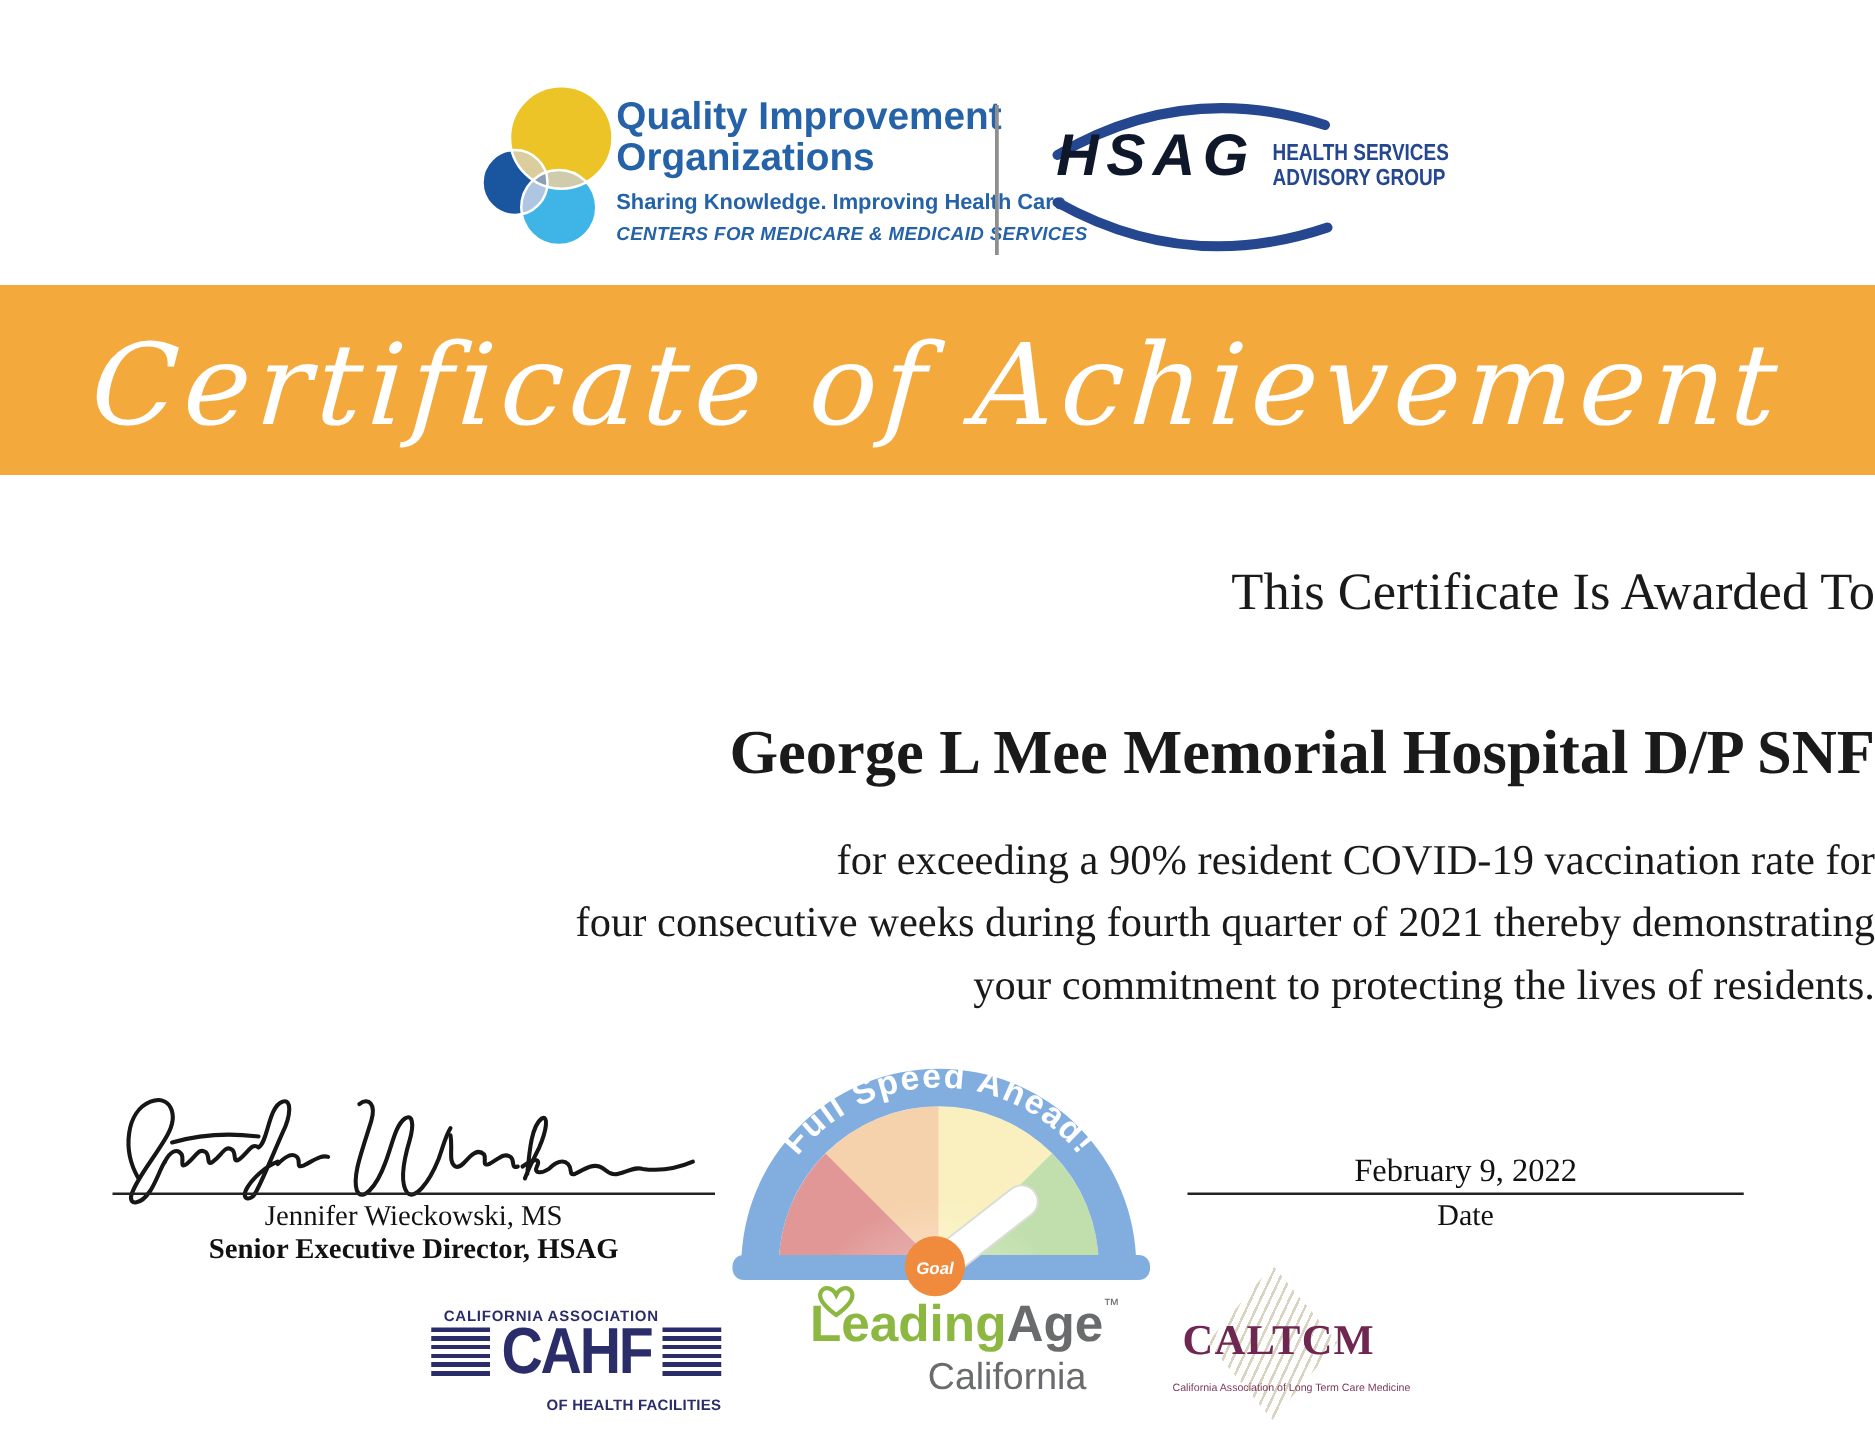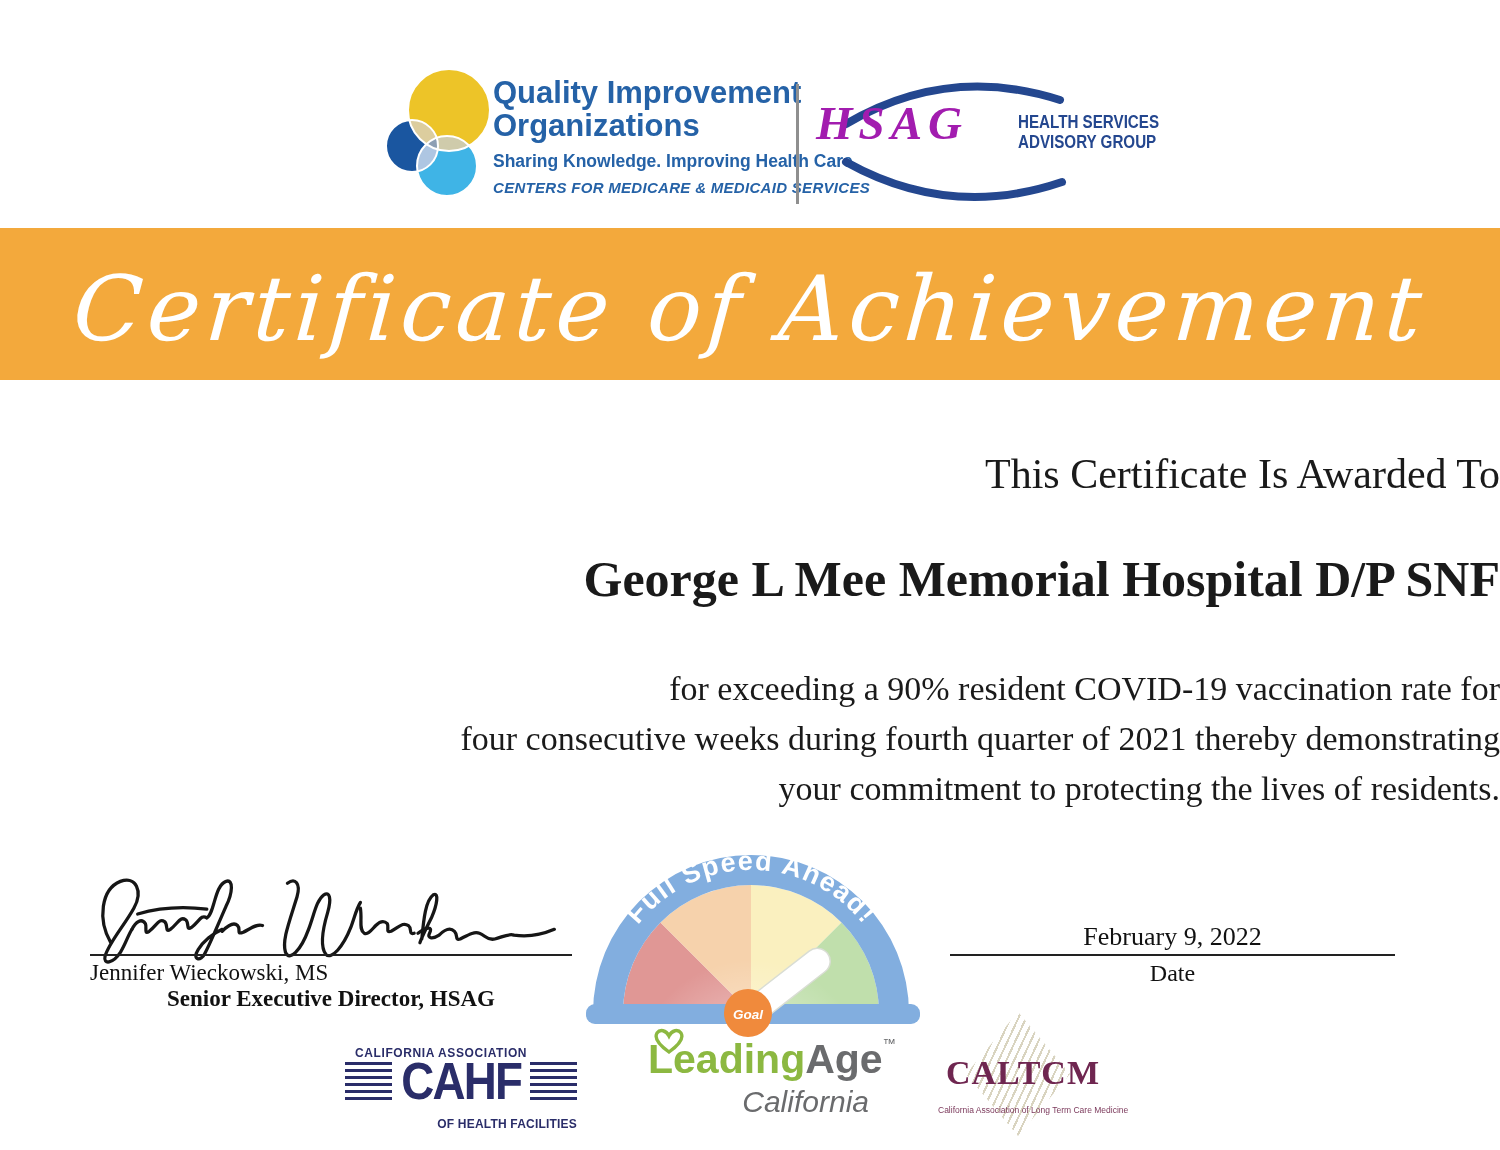--- a/index.html
+++ b/index.html
@@ -6,45 +6,45 @@
   #page{position:relative;width:1500px;height:1150px;background:#ffffff;overflow:hidden;
         font-family:"Liberation Serif","DejaVu Serif",serif;}
   .abs{position:absolute;}
 
   
   #qio-text{left:493px;top:76px;color:#2562a7;font-family:"Liberation Sans","DejaVu Sans",sans-serif;}
   .qio-title{font-size:31px;font-weight:bold;line-height:33px;letter-spacing:0px;}
   .qio-tagline{font-size:17.5px;font-weight:bold;margin-top:9px;}
   .qio-org{font-size:15px;font-style:italic;font-weight:600;margin-top:7px;letter-spacing:.3px;}
   #logo-divider{left:796px;top:84px;width:3px;height:120px;background:#8f8f8f;}
-  #hsag-acronym{left:816px;top:96px;color:#a21caf;
-      font-family:Liberation Serif, serif;
+  #hsag-acronym{left:845px;top:96px;color:#0f172a;
+      font-family:Liberation Sans, sans-serif;
       font-size:47px;font-weight:bold;font-style:italic;letter-spacing:6px;}
   #hsag-name{left:1018px;top:112px;color:#24478f;
       font-family:"Liberation Sans","DejaVu Sans",sans-serif;
       font-size:18.5px;font-weight:bold;line-height:20px;transform:scaleX(.82);
       transform-origin:left top;white-space:nowrap;}
 
   
   #banner{left:0;top:228px;width:1500px;height:152px;background:#f3a93c;
       display:flex;align-items:center;justify-content:center;}
   #banner-title{color:#ffffff;font-family:"DejaVu Serif","Liberation Serif",serif;
       font-style:italic;font-size:90px;letter-spacing:5px;white-space:nowrap;
       transform:skewX(-4deg);padding-top:8px;}
 
   
   .center-line{left:0;width:1500px;text-align:right;color:#1a1a1a;}
   #awarded-line{top:450px;font-size:42px;}
-  #recipient-name{top:550px;font-size:50px;font-weight:bold;}
+  #recipient-name{top:572px;font-size:50px;font-weight:bold;}
   #body-text{top:664px;font-size:34px;line-height:50px;}
 
   
   #signature-svg{left:82px;top:862px;}
   #signature-line{left:90px;top:954px;width:482px;border-top:2px solid #222;}
-  #signer-name{left:90px;top:960px;width:482px;text-align:left;font-size:23px;color:#111;}
+  #signer-name{left:90px;top:960px;width:482px;text-align:center;font-size:23px;color:#111;}
   #signer-title{left:90px;top:986px;width:482px;text-align:center;font-size:23px;color:#111;font-weight:bold;}
   #date-value{left:950px;top:922px;width:445px;text-align:center;font-size:26px;color:#111;}
   #date-line{left:950px;top:954px;width:445px;border-top:2px solid #222;}
   #date-label{left:950px;top:960px;width:445px;text-align:center;font-size:24px;color:#111;}
 
   
   #gauge{left:583px;top:848px;}
 
   
   #cahf{left:345px;top:1046px;width:232px;color:#2a2d69;
@@ -56,21 +56,21 @@
   #cahf-acronym{font-size:52px;font-weight:bold;line-height:39px;letter-spacing:-2px;
       transform:scaleX(.88);transform-origin:center;padding:0 1px;}
   #cahf-bottom{font-size:12px;font-weight:bold;text-align:right;margin-top:16px;letter-spacing:.2px;}
 
   #leadingage{left:648px;top:1036px;width:235px;
       font-family:"Liberation Sans","DejaVu Sans",sans-serif;}
   #la-word{font-size:41px;white-space:nowrap;position:relative;}
   .la-leading{color:#8cb841;font-weight:600;}
   .la-age{color:#6a6b6d;font-weight:bold;}
   .la-tm{color:#6a6b6d;font-size:13px;vertical-align:top;}
-  #la-region{color:#6a6b6d;font-size:30px;font-style:italic;text-align:right;margin-top:2px;padding-right:14px;}
+  #la-region{color:#6a6b6d;font-size:30px;text-align:right;margin-top:2px;padding-right:14px;}
   #la-heart{position:absolute;left:4px;top:-8px;}
 
   #caltcm{left:938px;top:1026px;width:170px;}
   #caltcm-diamond{position:absolute;left:28px;top:-14px;width:104px;height:124px;
       clip-path:polygon(50% 0,100% 50%,50% 100%,0 50%);
       background:repeating-linear-gradient(115deg,#d9d4c0 0 2px,#ffffff 2px 7px);}
   #caltcm-text{position:relative;text-align:center;padding-top:28px;}
   #caltcm-acronym{color:#6f2650;font-family:"Liberation Serif","DejaVu Serif",serif;
       font-size:34px;font-weight:bold;letter-spacing:1px;}
   #caltcm-subtitle{color:#7c3a5c;font-family:"Liberation Sans","DejaVu Sans",sans-serif;

